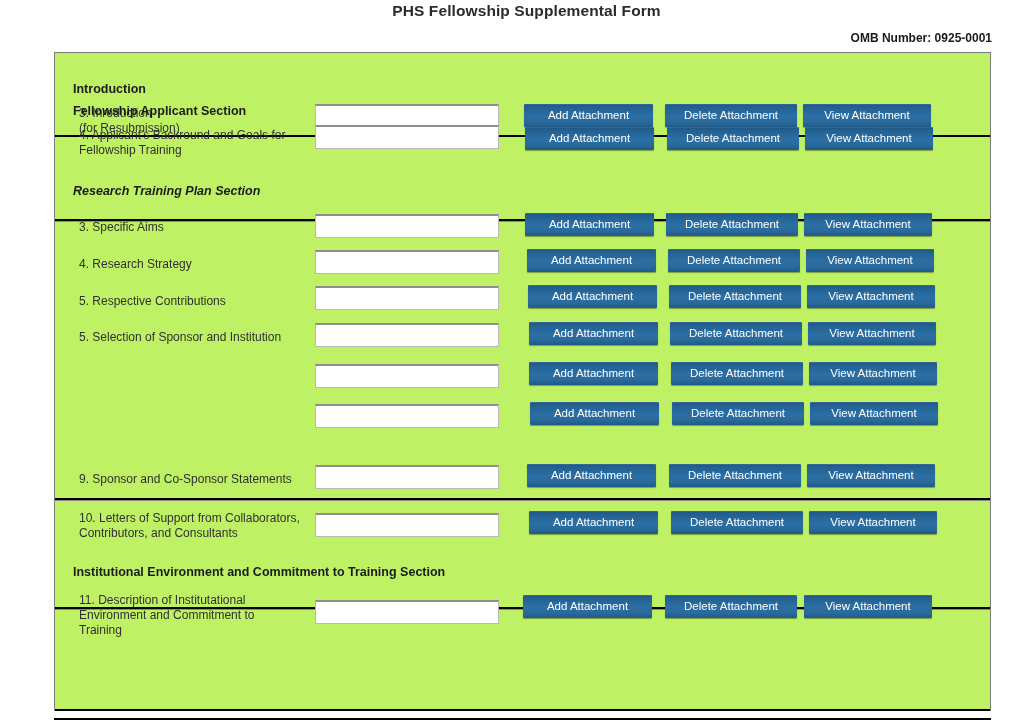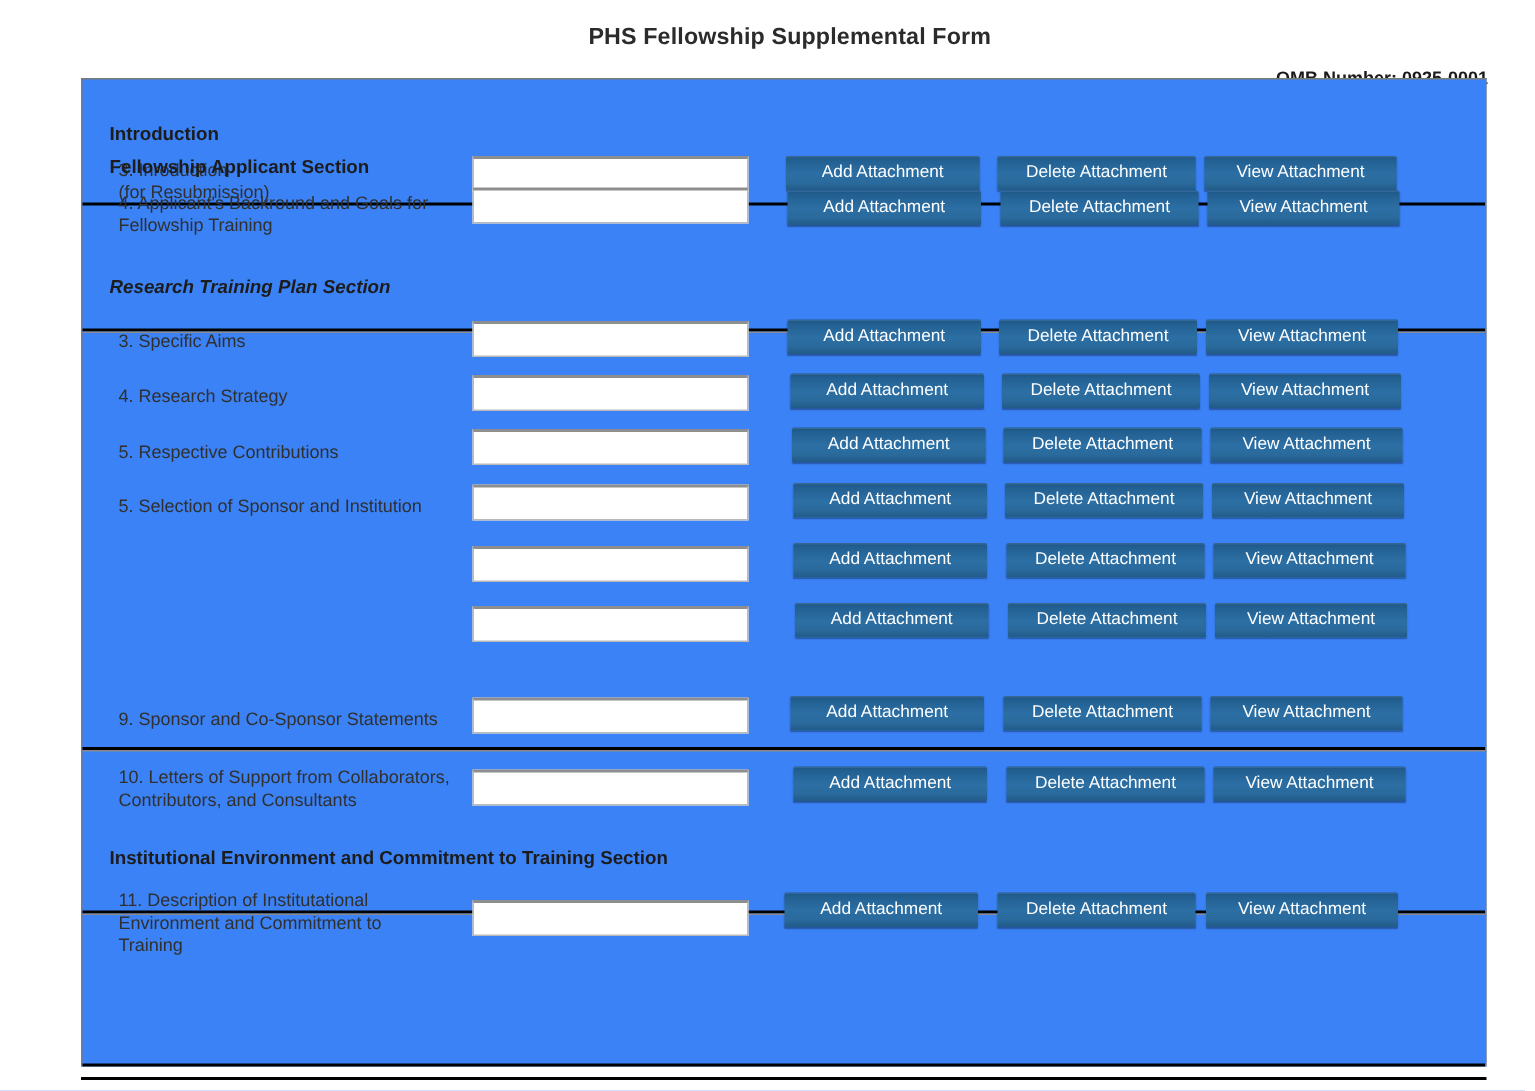--- a/index.html
+++ b/index.html
@@ -10,21 +10,21 @@
     font-family: "Liberation Sans", sans-serif;
     color: #222222;
     overflow: hidden;
   }
 
   .page-title {
     text-align: center;
     font-size: 15.5px;
     font-weight: bold;
     color: #2b2b2b;
-    padding-top: 16px;
+    padding-top: 2px;
     letter-spacing: 0.1px;
     margin-left: 30px;
   }
 
   .omb-row {
     text-align: right;
     padding-right: 31px;
     font-size: 12px;
     font-weight: bold;
     color: #1a1a1a;
@@ -32,21 +32,21 @@
   }
 
   .form-container {
     position: absolute;
     left: 54px;
     top: 52px;
     width: 937px;
     border-left: 1px solid #7b7b7b;
     border-right: 1px solid #7b7b7b;
     border-top: 1px solid #7b7b7b;
-    background: #3b82f6;
+    background: #bef264;
   }
 
   .section {
     position: relative;
     border-bottom: 2px solid #000000;
   }
   .section.gap-above {
     border-top: 1px solid #8a8a8a;
   }
 

